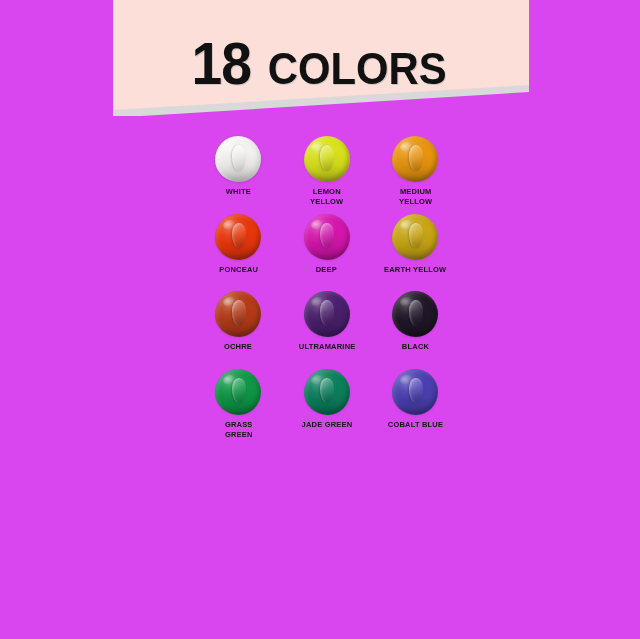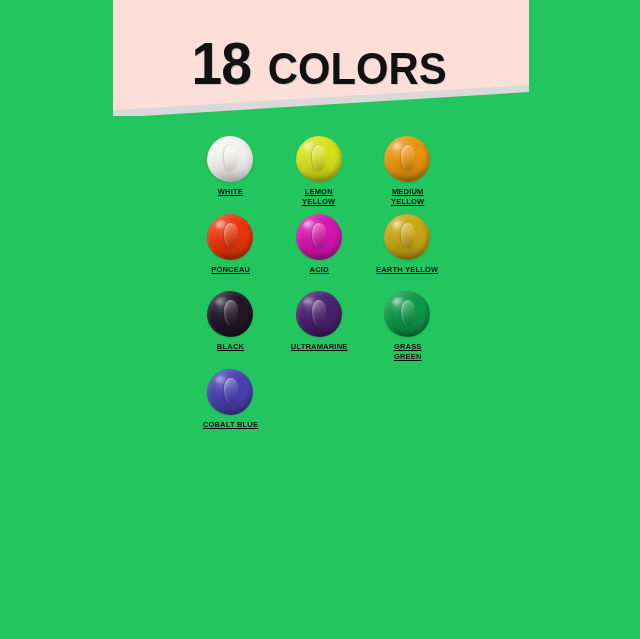--- a/index.html
+++ b/index.html
@@ -16,21 +16,21 @@
     font-family: "Liberation Sans", sans-serif;
     -webkit-font-smoothing: antialiased;
   }
 
   
   #page {
     position: absolute;
     left: 0; top: 0;
     width: 640px;
     height: 639px;
-    background: #22c55e;
+    background: #d946ef;
   }
 
   
   #banner {
     position: absolute;
     left: 113px;
     top: 0;
     width: 416px;
     height: 112px;
     background: var(--banner-bg, #fbdfd8);
@@ -79,29 +79,28 @@
     margin-left: 9px;
     vertical-align: baseline;
     transform: scaleX(0.95);
     display: inline-block;
     text-shadow: 1px 1px 0 rgba(140,140,140,0.35);
   }
 
   
   #grid {
     position: absolute;
-    left: 186px;
+    left: 194px;
     top: 134px;
     width: 266px;
     z-index: 4;
     display: grid;
     grid-template-columns: repeat(3, 88.5px);
     grid-auto-rows: 77.5px;
     justify-items: center;
-    text-decoration: underline;
   }
   .cell {
     width: 88px;
     display: flex;
     flex-direction: column;
     align-items: center;
   }
   .blob-wrap {
     width: 48px;
     height: 48px;
@@ -229,48 +228,60 @@
       <div class="cell">
         <div class="blob-wrap">
           <div class="blob" style="background-color: rgb(232, 54, 12);"></div>
         </div>
         <div class="swatch-label">PONCEAU</div>
       </div>
       <div class="cell">
         <div class="blob-wrap">
           <div class="blob" style="background-color: rgb(213, 21, 173);"></div>
         </div>
-        <div class="swatch-label">ACID</div>
+        <div class="swatch-label">DEEP</div>
       </div>
       <div class="cell">
         <div class="blob-wrap">
           <div class="blob" style="background-color: rgb(200, 165, 20);"></div>
         </div>
         <div class="swatch-label">EARTH YELLOW</div>
       </div>
       <div class="cell">
         <div class="blob-wrap">
+          <div class="blob" style="background-color: rgb(180, 58, 24);"></div>
+        </div>
+        <div class="swatch-label">OCHRE</div>
+      </div>
+      <div class="cell">
+        <div class="blob-wrap">
+          <div class="blob dark" style="background-color: rgb(74, 31, 110);"></div>
+        </div>
+        <div class="swatch-label">ULTRAMARINE</div>
+      </div>
+      <div class="cell">
+        <div class="blob-wrap">
           <div class="blob dark" style="background-color: rgb(32, 22, 39);"></div>
         </div>
         <div class="swatch-label">BLACK</div>
-      </div>
-      <div class="cell">
-        <div class="blob-wrap">
-          <div class="blob dark" style="background-color: rgb(74, 31, 110);"></div>
-        </div>
-        <div class="swatch-label">ULTRAMARINE</div>
       </div>
       <div class="cell">
         <div class="blob-wrap">
           <div class="blob" style="background-color: rgb(14, 150, 70);"></div>
         </div>
         <div class="swatch-label">GRASS
 GREEN</div>
       </div>
       <div class="cell">
         <div class="blob-wrap">
+          <div class="blob dark" style="background-color: rgb(11, 127, 92);"></div>
+        </div>
+        <div class="swatch-label">JADE GREEN</div>
+      </div>
+      <div class="cell">
+        <div class="blob-wrap">
           <div class="blob dark" style="background-color: rgb(74, 63, 176);"></div>
         </div>
         <div class="swatch-label">COBALT BLUE</div>
       </div>
     </div>
 
 </div>
 
 </body></html>

